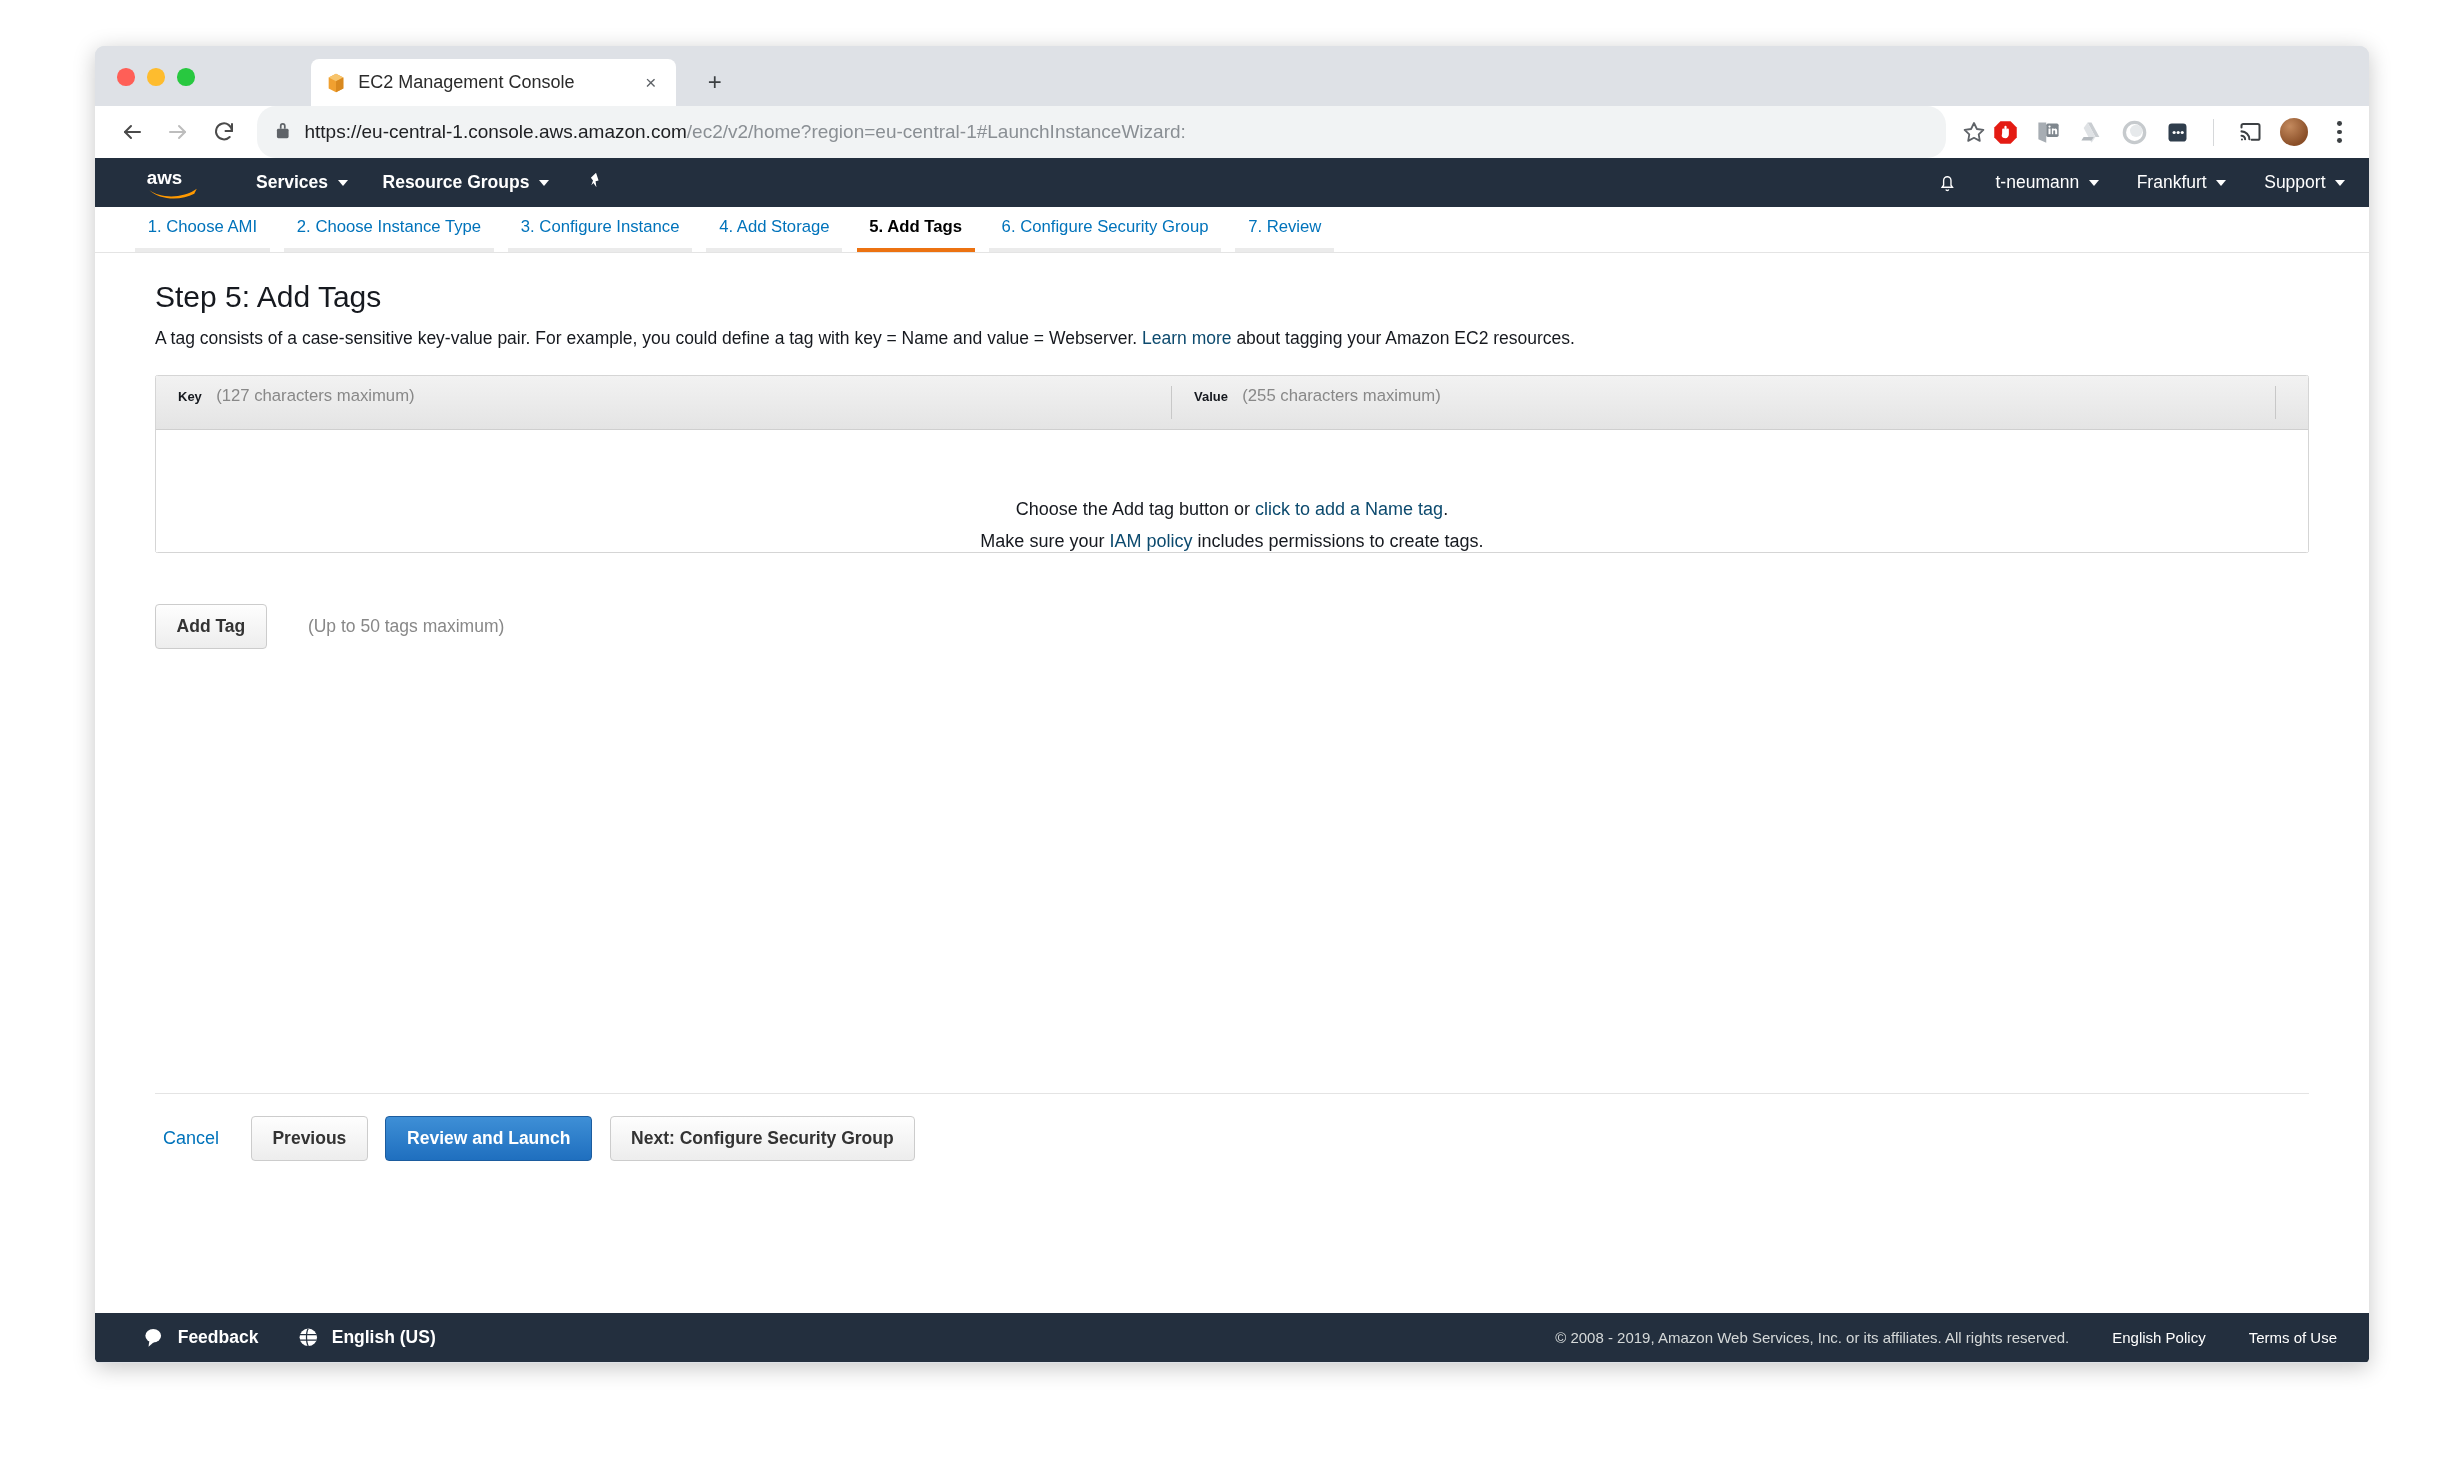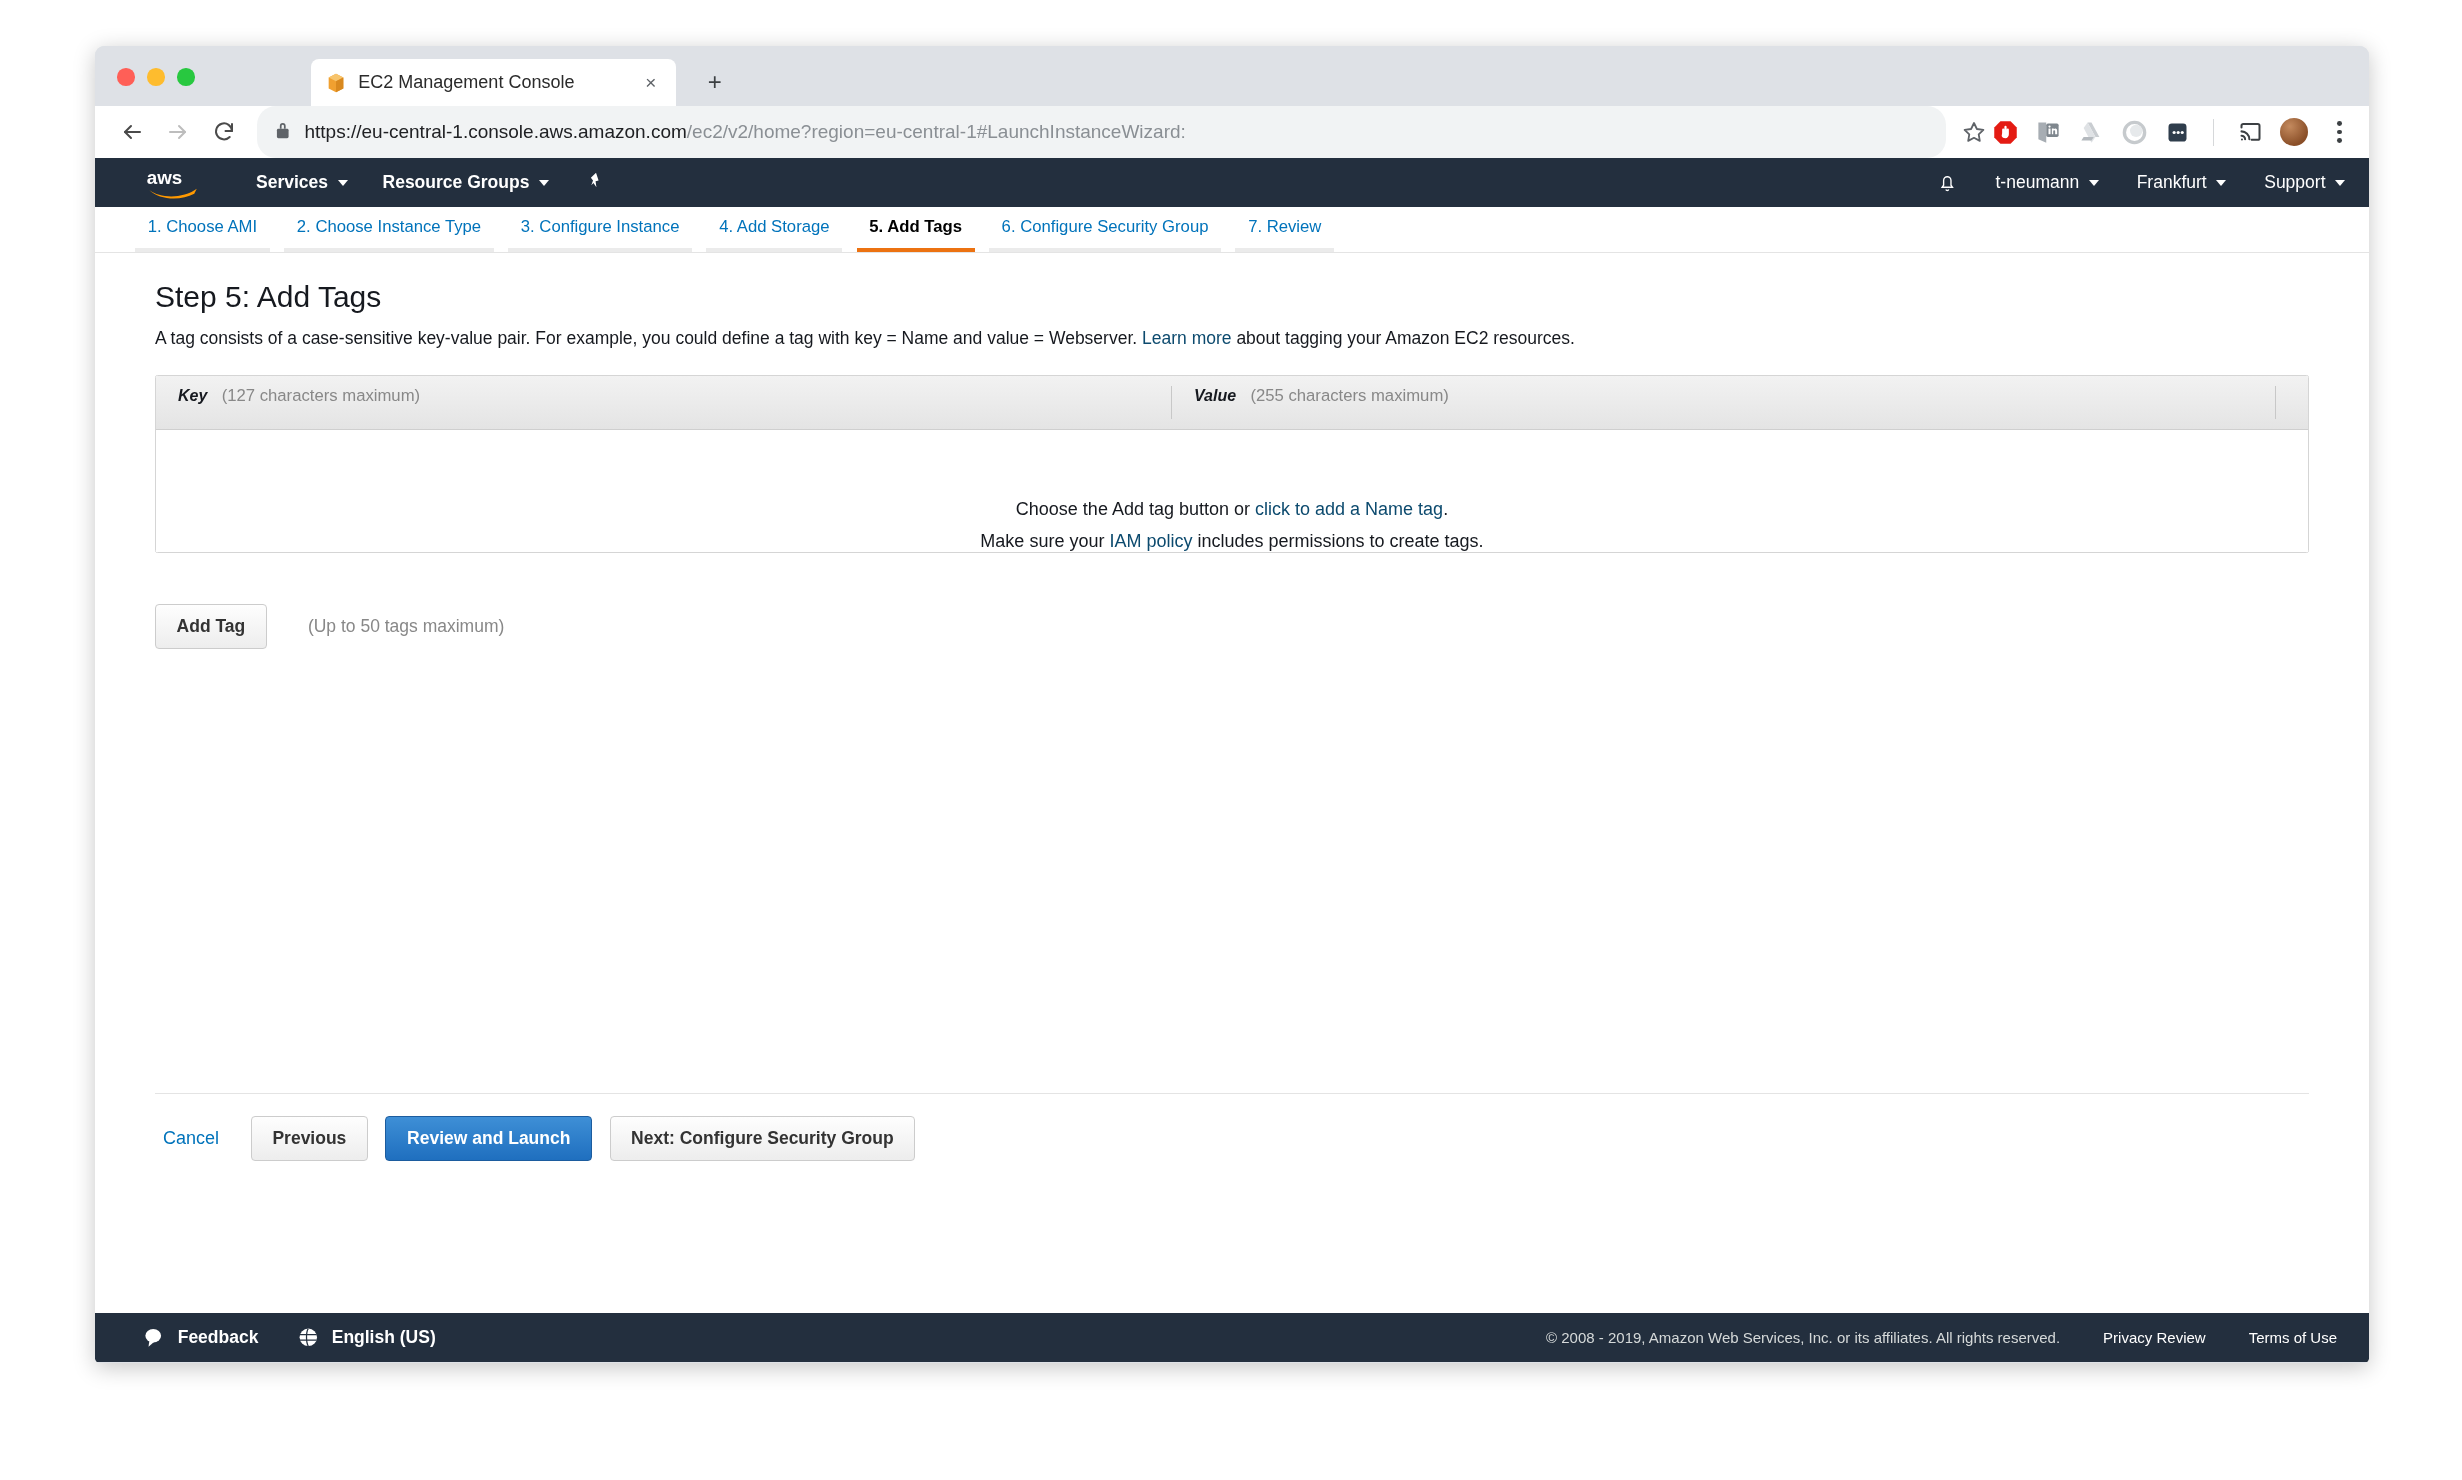--- a/index.html
+++ b/index.html
@@ -210,21 +210,21 @@
     border-bottom: 0.8px solid #cfcfcf;
   }
   .th {
     display: flex; align-items: baseline; gap: 14.3px;
     padding-left: 22px;
     height: 33px;
   }
   .th.key { width: 1015px; }
   .th.value { flex: 1 1 auto; border-left: 0.8px solid #c8c8c8; align-items: baseline; }
   .th.gutter { width: 33px; border-left: 0.8px solid #c8c8c8; height: 33px; }
-  .th-label { font-size: 16px; font-weight: bold; color: #16191f; font-style: italic; }
+  .th-label { font-size: 13px; font-weight: bold; color: #16191f; }
   .th-hint { font-size: 16.7px; color: #888888; }
 
   .empty-area {
     padding: 36px 0 0 0;
     text-align: center;
     background: #ffffff;
   }
   .empty-title {
     font-size: 18px; color: #767676; font-style: italic;
   }
@@ -502,21 +502,21 @@
         </div>
         <div class="foot-item">
           <svg class="globe" viewBox="0 0 26 26">
             <circle cx="13" cy="13" r="11" fill="#ffffff"></circle>
             <path d="M13 2c-3 4-3 18 0 22M2.4 9.5h21.2M2.4 16.5h21.2" stroke="#232f3e" stroke-width="1.6" fill="none"></path>
           </svg>
           <span>English (US)</span>
         </div>
         <div class="foot-right">
           <span class="copyright">© 2008 - 2019, Amazon Web Services, Inc. or its affiliates. All rights reserved.</span>
-          <a class="foot-link" href="#">Privacy Review</a>
+          <a class="foot-link" href="#">English Policy</a>
           <a class="foot-link" href="#">Terms of Use</a>
         </div>
       </div>
 
     </div>
   </div>
 </div>
 
 
 </body></html>

